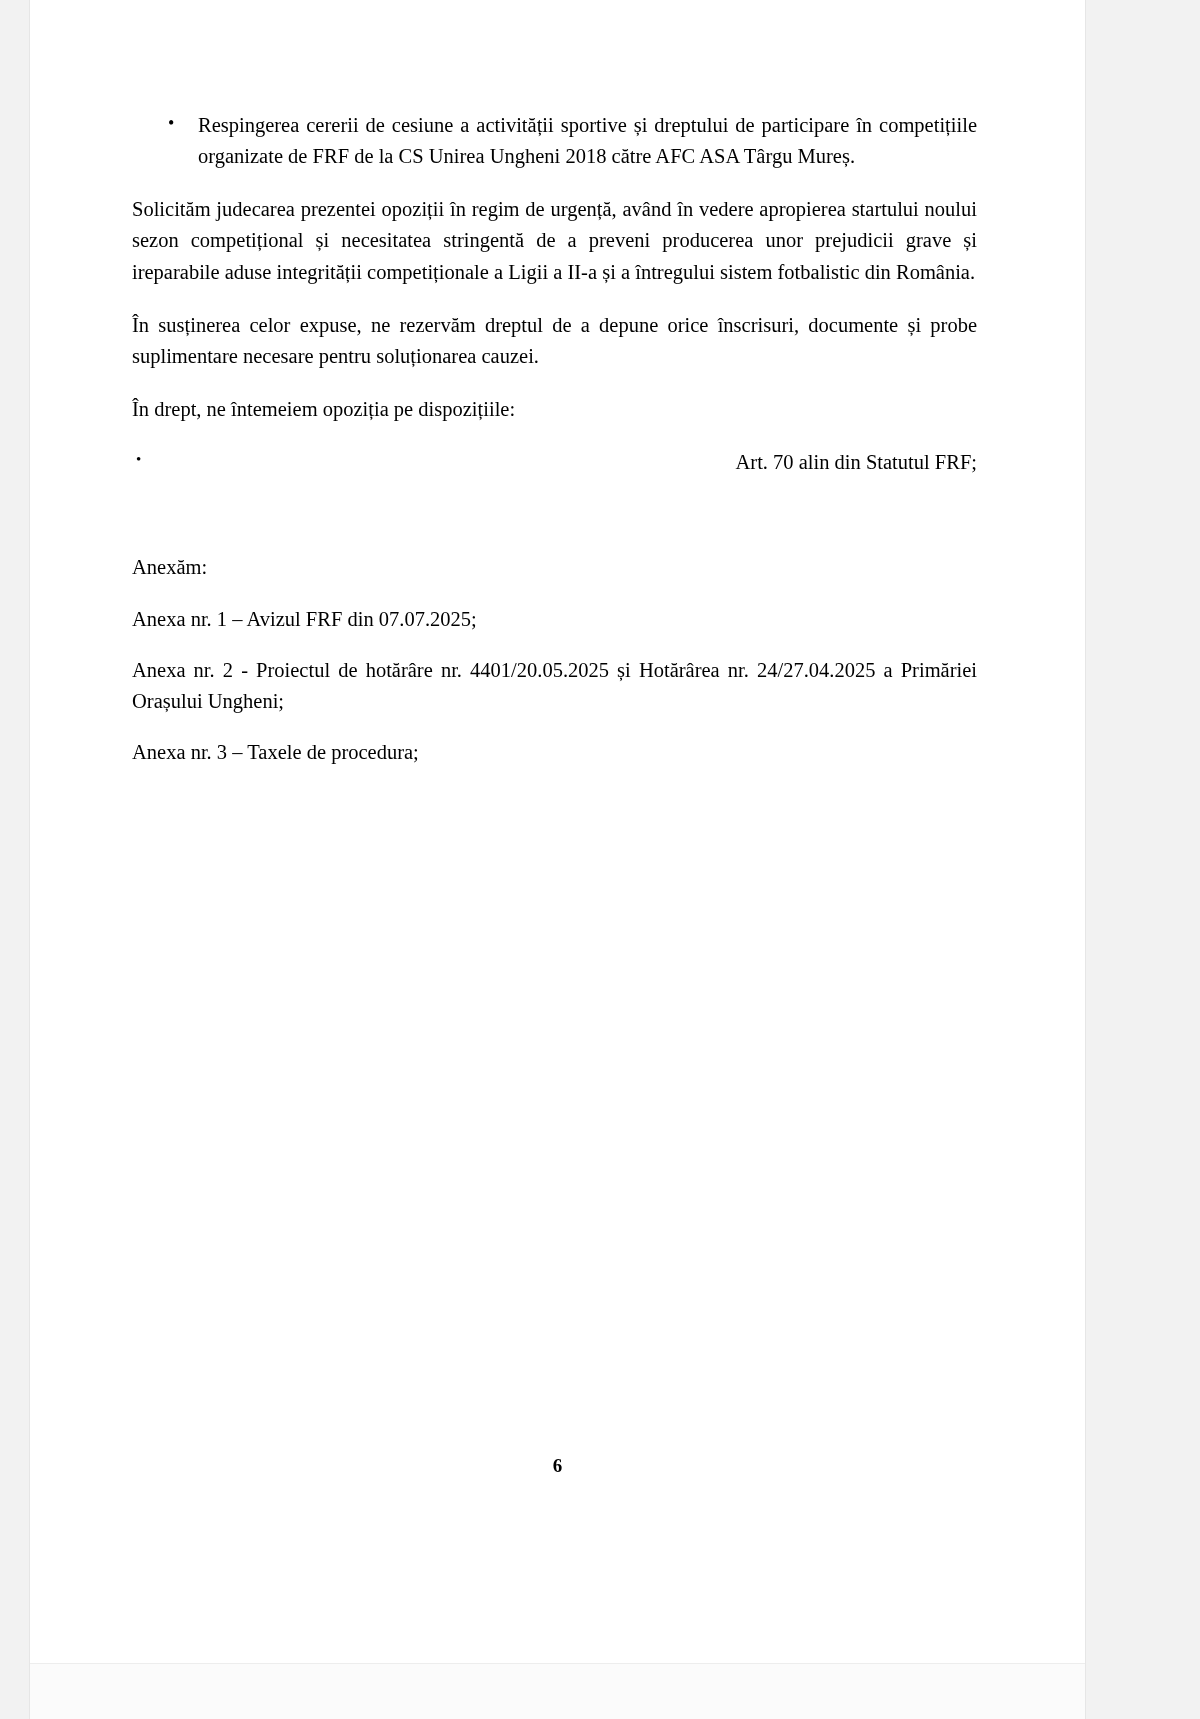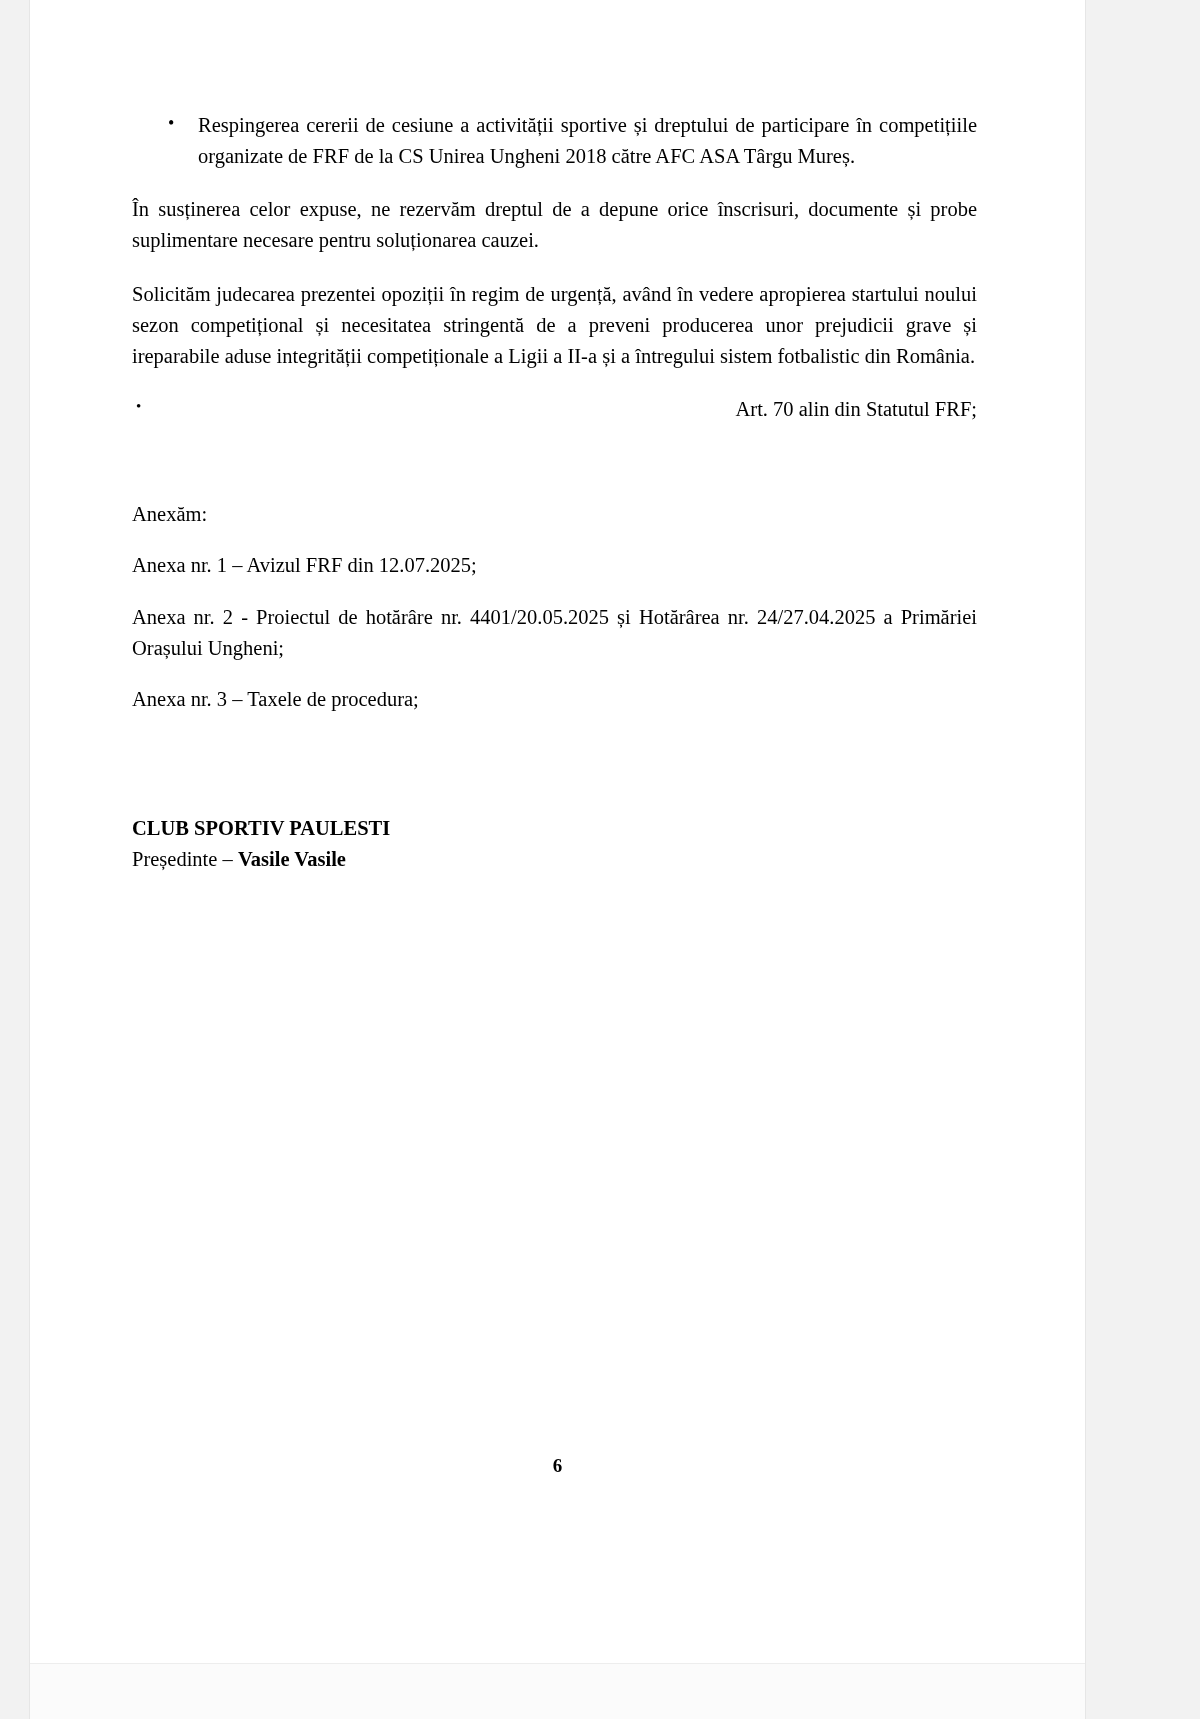--- a/index.html
+++ b/index.html
@@ -106,42 +106,39 @@
 <body>
 
 <div class="page">
 
   <div class="content">
 
     <ul class="bullet-list">
       <li>Respingerea cererii de cesiune a activității sportive și dreptului de participare în competițiile organizate de FRF de la CS Unirea Ungheni 2018 către AFC ASA Târgu Mureș.</li>
     </ul>
 
+    <p>Solicităm judecarea prezentei opoziții în regim de urgență, având în vedere apropierea startului noului sezon competițional și necesitatea stringentă de a preveni producerea unor prejudicii grave și ireparabile aduse integrității competiționale a Ligii a II-a și a întregului sistem fotbalistic din România.</p>
+
     <p>În susținerea celor expuse, ne rezervăm dreptul de a depune orice înscrisuri, documente și probe suplimentare necesare pentru soluționarea cauzei.</p>
 
-    <p>Solicităm judecarea prezentei opoziții în regim de urgență, având în vedere apropierea startului noului sezon competițional și necesitatea stringentă de a preveni producerea unor prejudicii grave și ireparabile aduse integrității competiționale a Ligii a II-a și a întregului sistem fotbalistic din România.</p>
-
+    <p>În drept, ne întemeiem opoziția pe dispozițiile:</p>
 
     <ul class="bullet-list tight">
       <li>Art. 70 alin din Statutul FRF;</li>
     </ul>
 
     <div class="spacer-lg"></div>
 
     <p class="anexa-line">Anexăm:</p>
-    <p class="anexa-line">Anexa nr. 1 – Avizul FRF din 12.07.2025;</p>
+    <p class="anexa-line">Anexa nr. 1 – Avizul FRF din 07.07.2025;</p>
     <p class="anexa-line">Anexa nr. 2 - Proiectul de hotărâre nr. 4401/20.05.2025 și Hotărârea nr. 24/27.04.2025 a Primăriei Orașului Ungheni;</p>
     <p class="anexa-line">Anexa nr. 3 – Taxele de procedura;</p>
 
     <div class="spacer-xl"></div>
 
-    <div class="sig-block">
-      <p class="sig-name">CLUB SPORTIV PAULESTI</p>
-      <p class="sig-role"><span>Președinte – </span><b>Vasile Vasile</b></p>
-    </div>
 
     <div class="spacer-xxl"></div>
 
 
   </div>
 
   <div class="page-number">6</div>
 </div>
 
 <div class="bottom-strip"></div>

